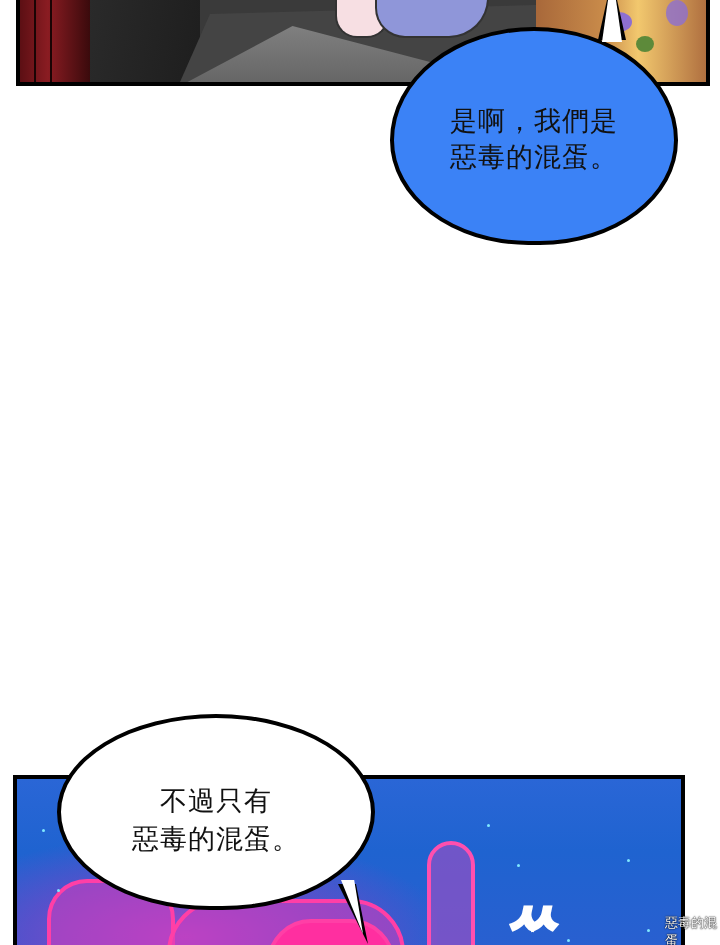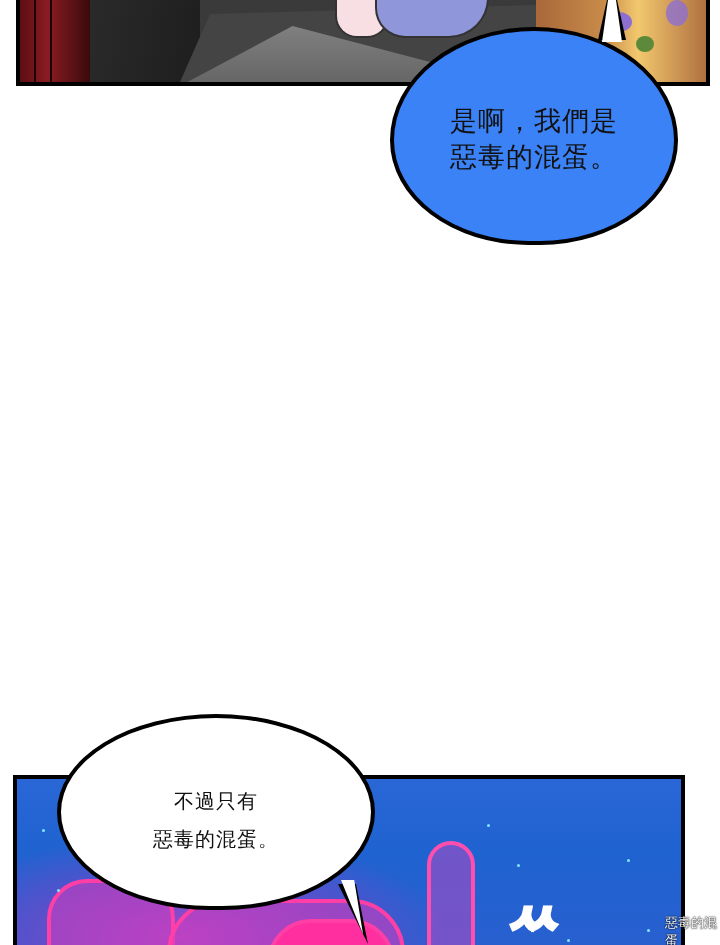--- a/index.html
+++ b/index.html
@@ -67,21 +67,21 @@
     position:absolute; left:57px; top:714px; width:318px; height:196px;
     background:#fff; border:4px solid #000; border-radius:50% 50% 48% 48% / 50% 50% 50% 50%;
     box-sizing:border-box; z-index:3;
   }
   .tail-2 { position:absolute; left:338px; top:884px; width:30px; height:60px; z-index:2;
     background:#000; clip-path:polygon(0 0,60% 0,100% 100%); }
   .tail-2-in { position:absolute; left:341px; top:880px; width:22px; height:54px; z-index:4;
     background:#fff; clip-path:polygon(0 0,60% 0,100% 100%); }
   .bubble-text-2 {
     position:absolute; left:0; right:0; top:64px; text-align:center;
-    font-size:20px; line-height:38px; color:#111; letter-spacing:1px;
+    font-size:27px; line-height:38px; color:#111; letter-spacing:1px;
   }
 
   .watermark { position:absolute; left:665px; top:914px; font-size:13px; color:#fff;
     text-shadow:0 0 2px #000, 0 0 1px #000; z-index:5; }
 </style>
 </head>
 <body>
 
 <div class="panel-top">
   <div class="pt-red"></div>

